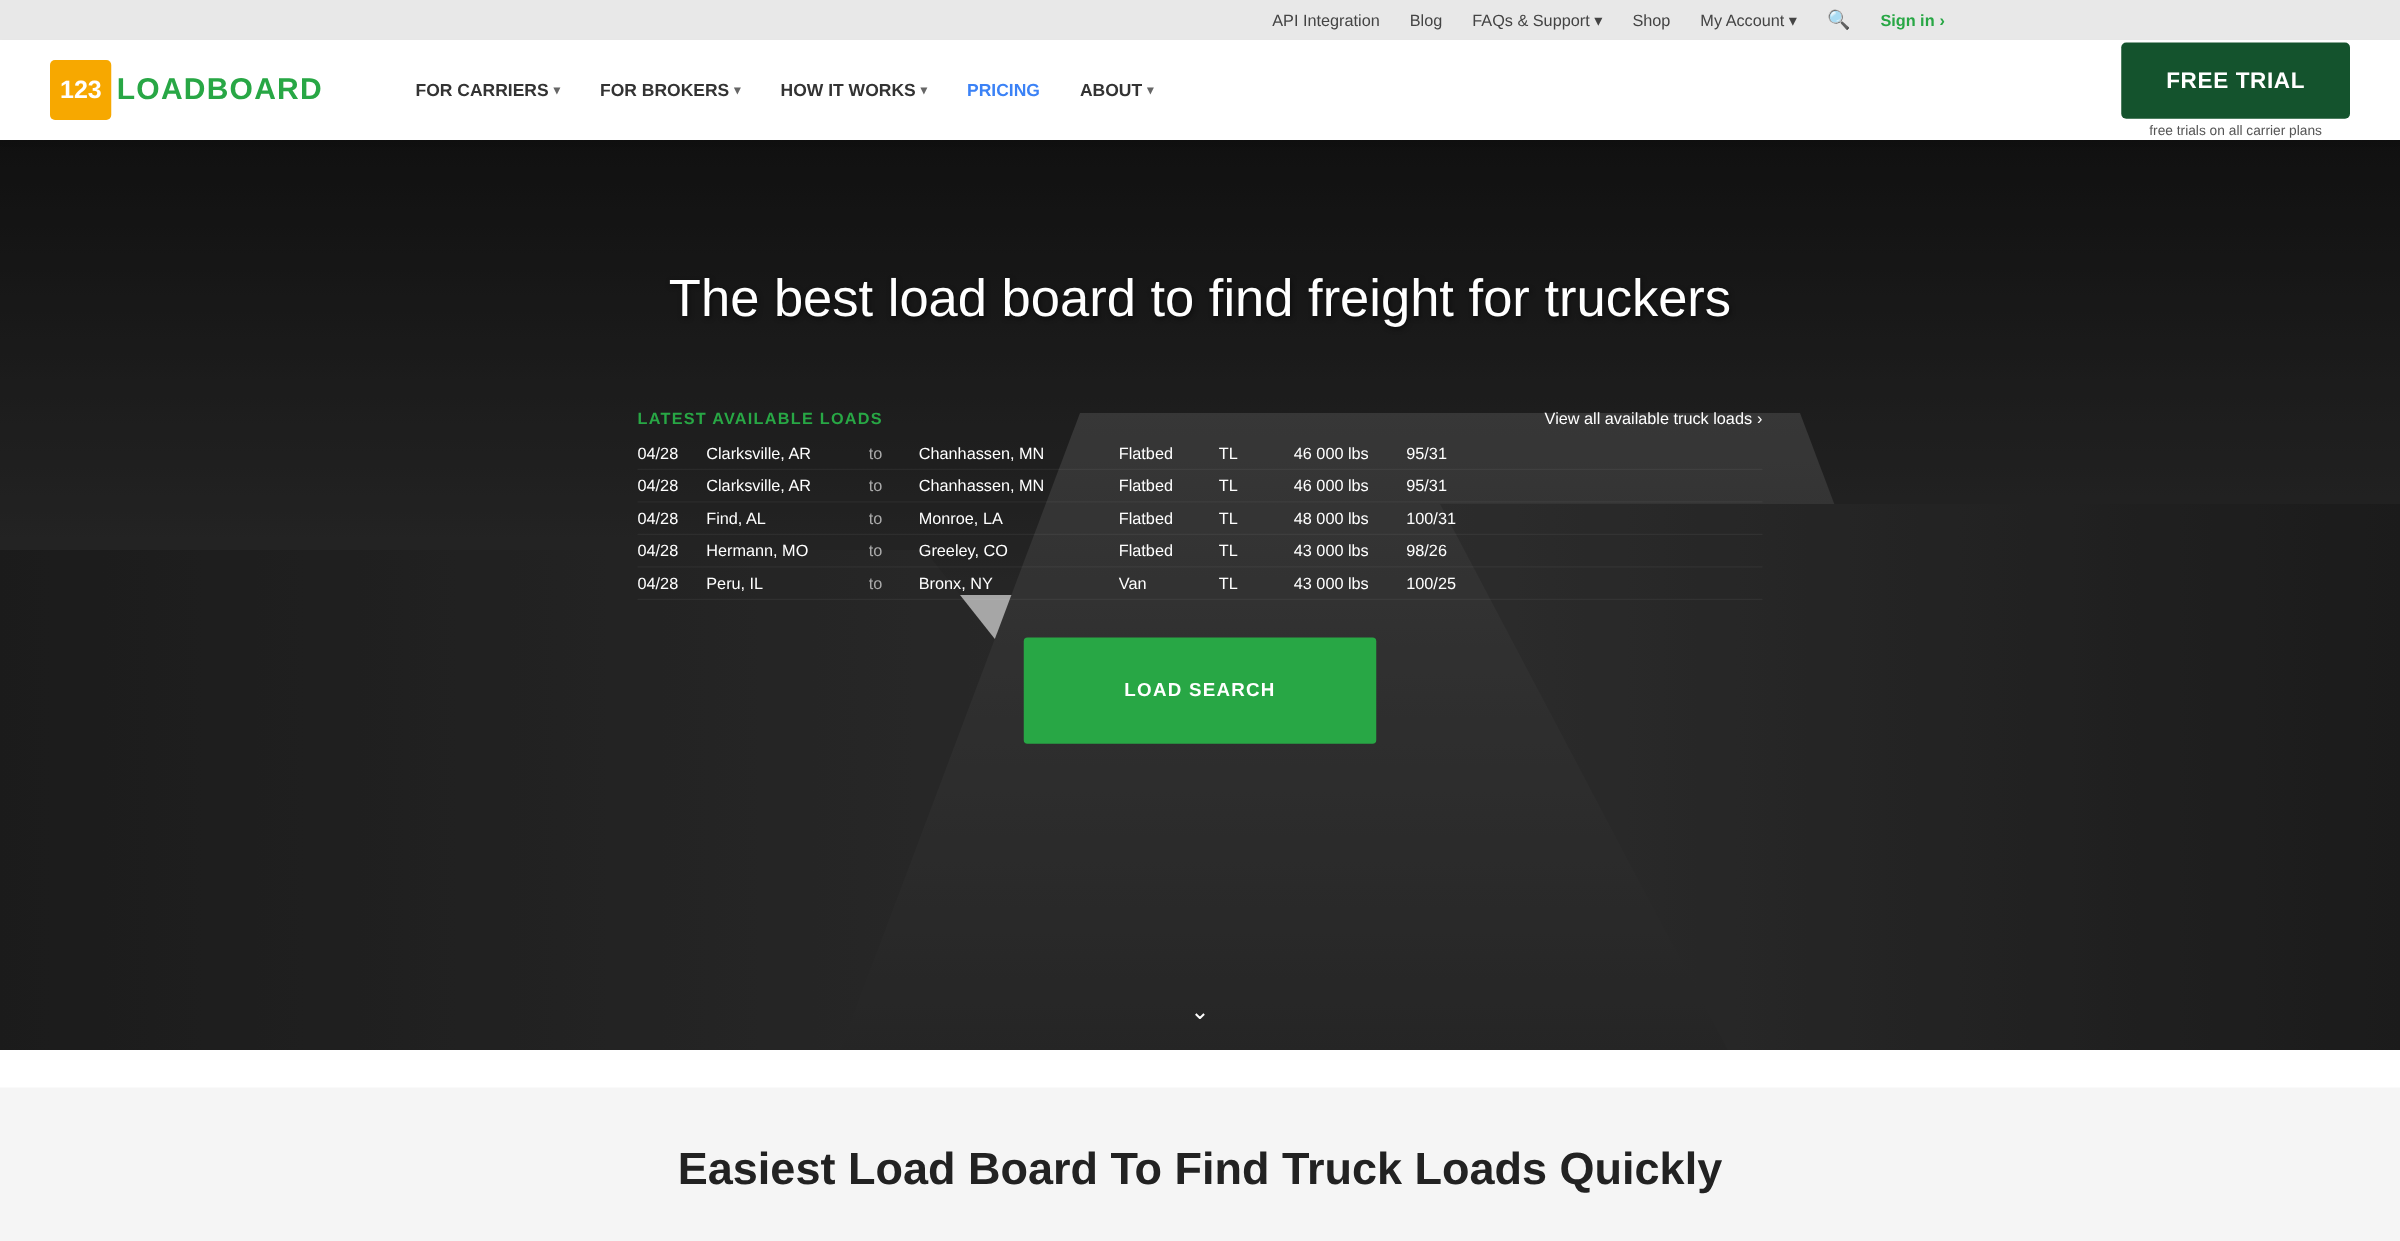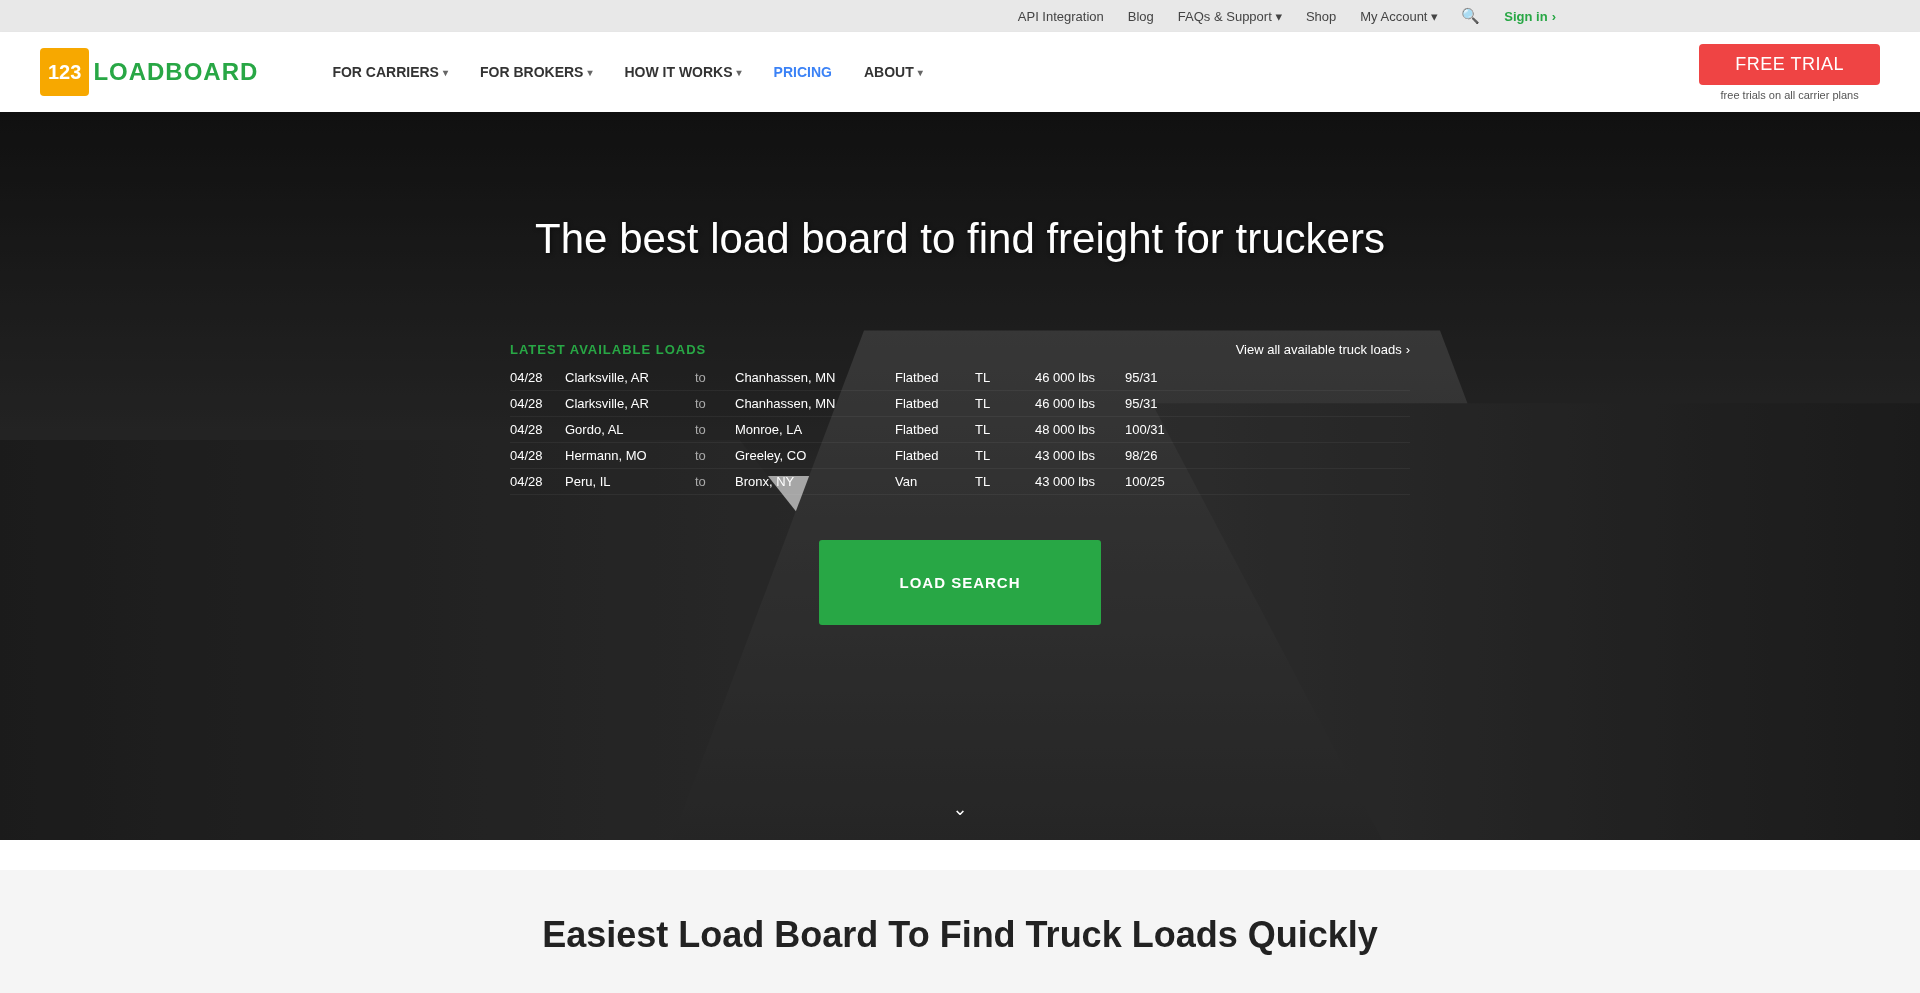--- a/index.html
+++ b/index.html
@@ -87,25 +87,25 @@
       color: #666;
     }
     .pricing-item { color: #3b82f6; }
     .nav-cta {
       margin-left: auto;
       display: flex;
       flex-direction: column;
       align-items: center;
     }
     .free-trial-btn {
-      background: #ef4444;
+      background: #14532d;
       color: #fff;
       font-size: 18px;
-      font-weight: 400;
-      padding: 10px 36px;
+      font-weight: 700;
+      padding: 20px 36px;
       border: none;
       border-radius: 4px;
       cursor: pointer;
       letter-spacing: 0.5px;
       white-space: nowrap;
     }
     .free-trial-sub {
       font-size: 11px;
       color: #555;
       margin-top: 4px;
@@ -113,21 +113,20 @@
 
     
     .hero {
       position: relative;
       width: 1920px;
       height: 728px;
       overflow: hidden;
       display: flex;
       flex-direction: column;
       align-items: center;
-      gap: 15px;
     }
 
     
     .road-scene {
       position: absolute;
       inset: 0;
       overflow: hidden;
     }
     .road-scene .sky {
       position: absolute;
@@ -355,21 +354,21 @@
         <span class="to-col">to</span>
         <span>Chanhassen, MN</span>
         <span>Flatbed</span>
         <span>TL</span>
         <span>46 000 lbs</span>
         <span>95/31</span>
       </div>
 
       <div class="loads-row">
         <span>04/28</span>
-        <span>Gordo, AL</span>
+        <span>Find, AL</span>
         <span class="to-col">to</span>
         <span>Monroe, LA</span>
         <span>Flatbed</span>
         <span>TL</span>
         <span>48 000 lbs</span>
         <span>100/31</span>
       </div>
 
       <div class="loads-row">
         <span>04/28</span>

